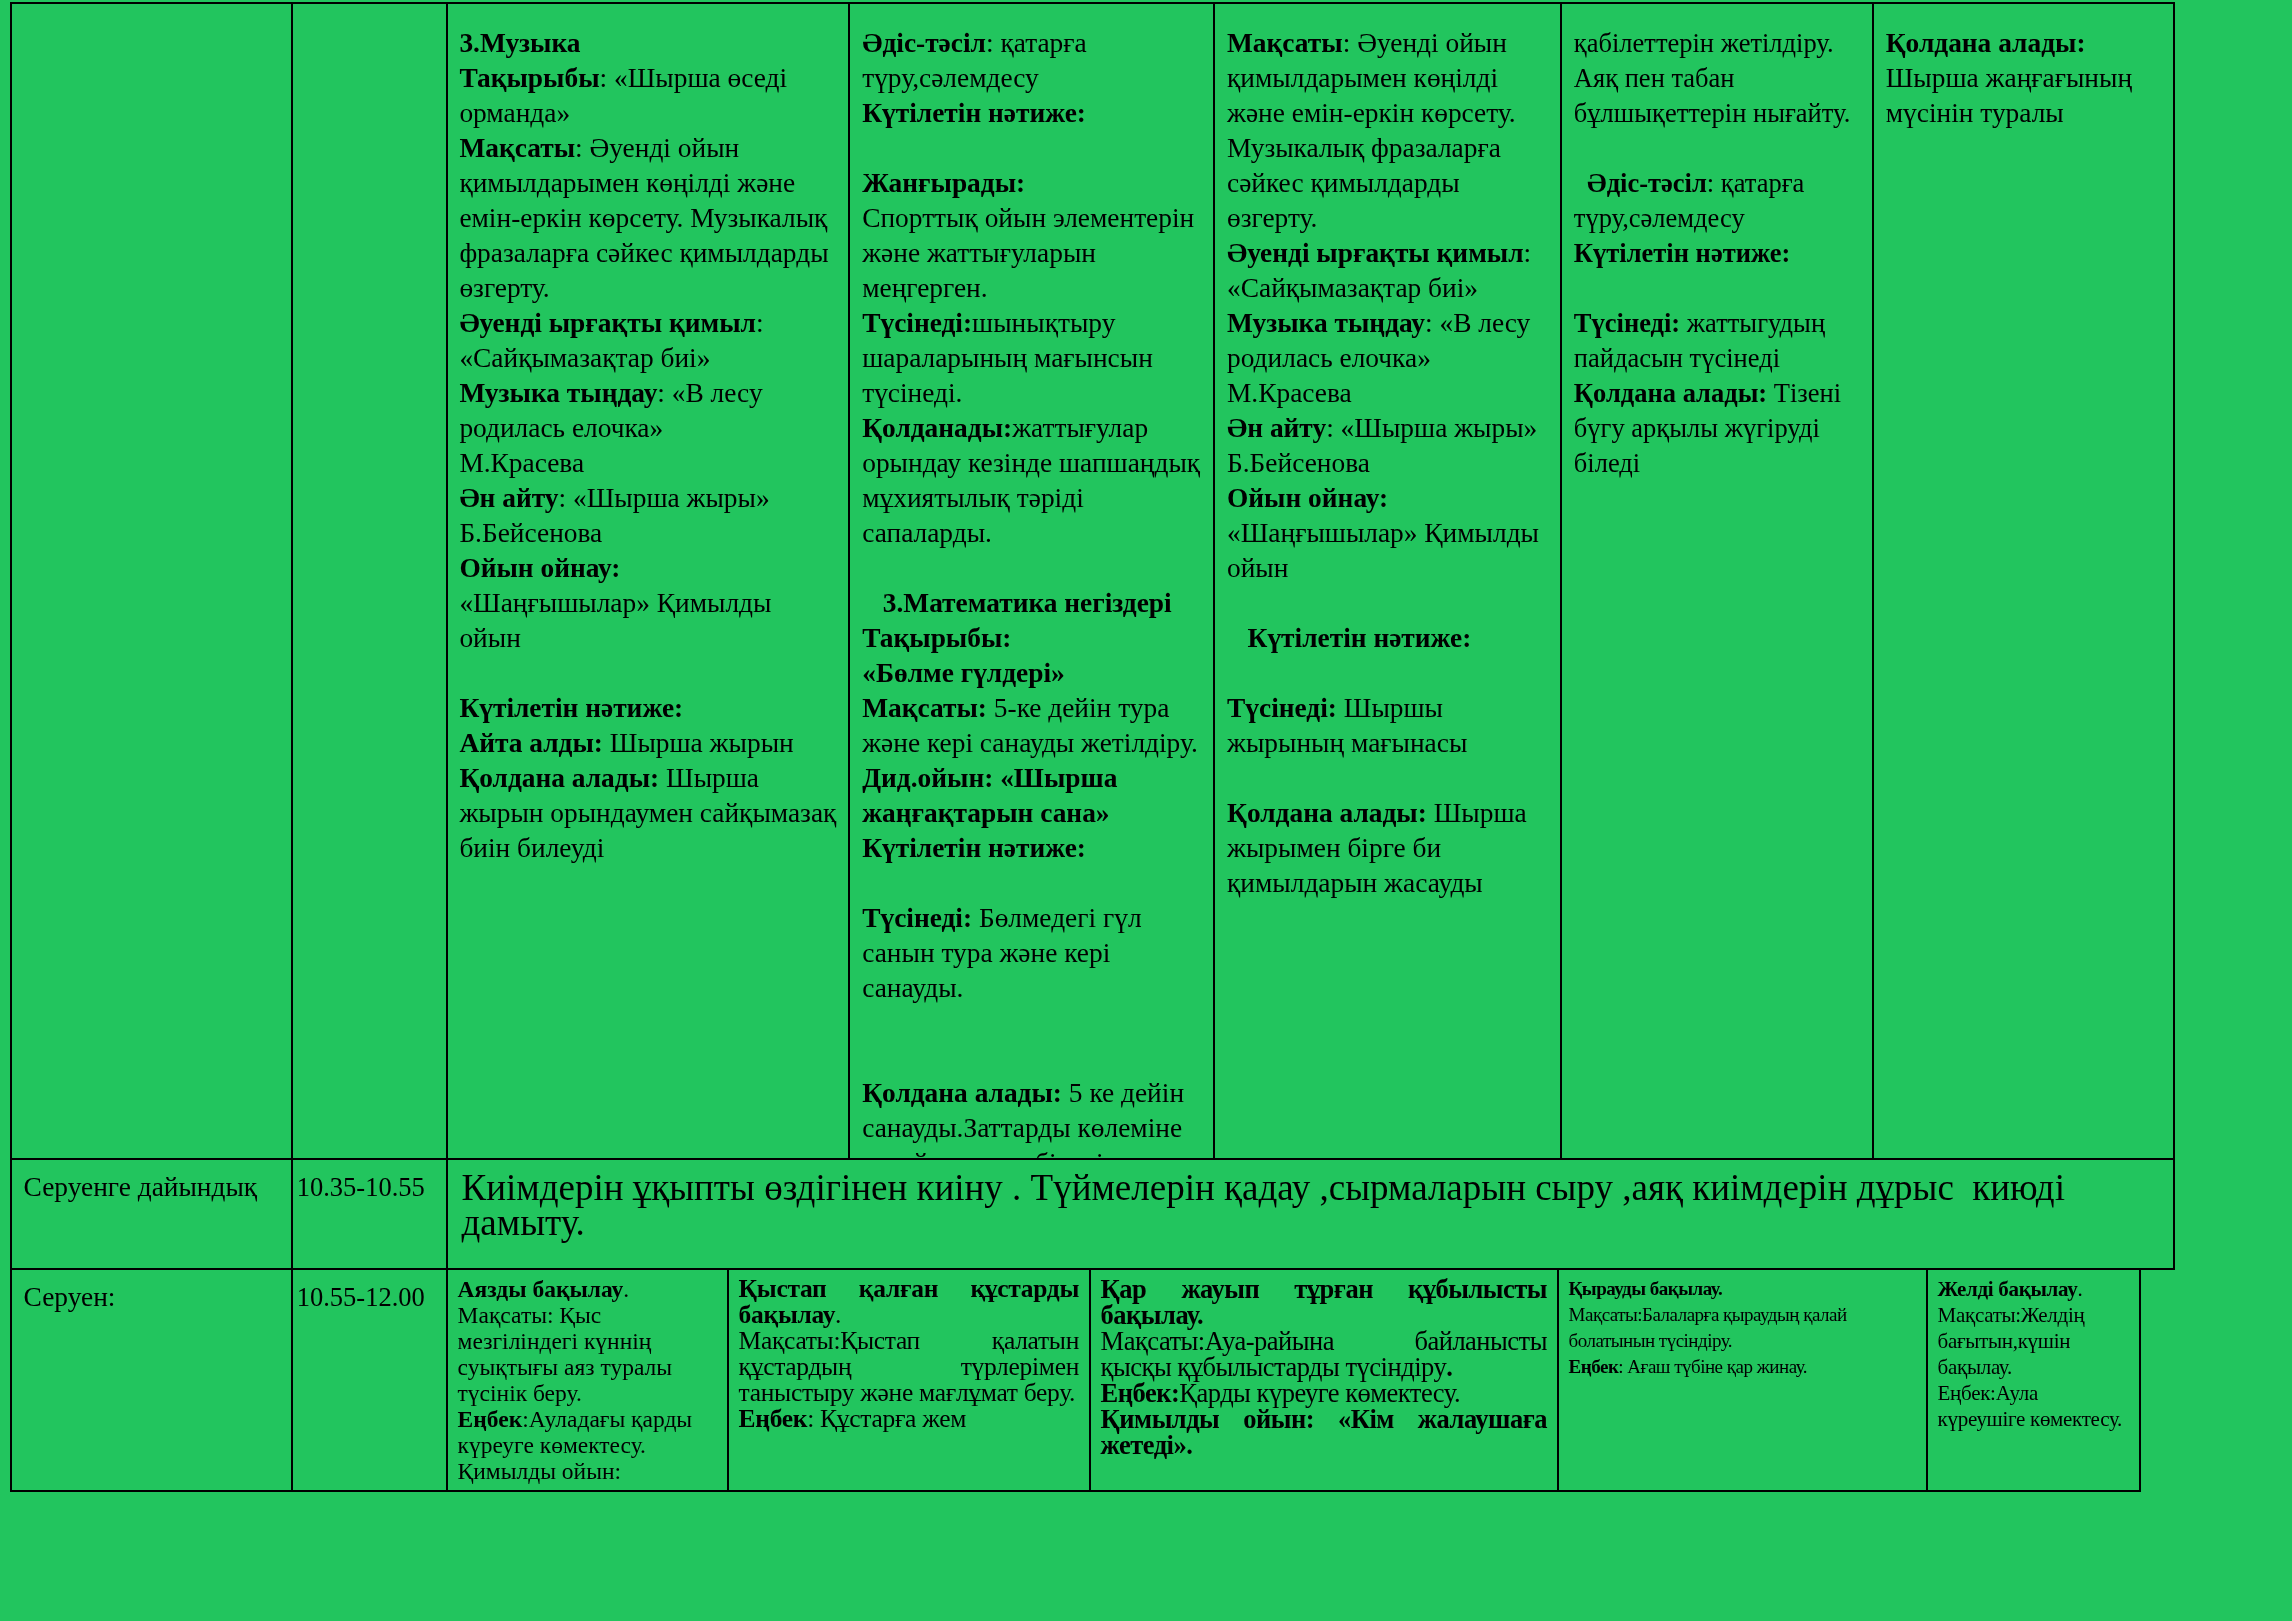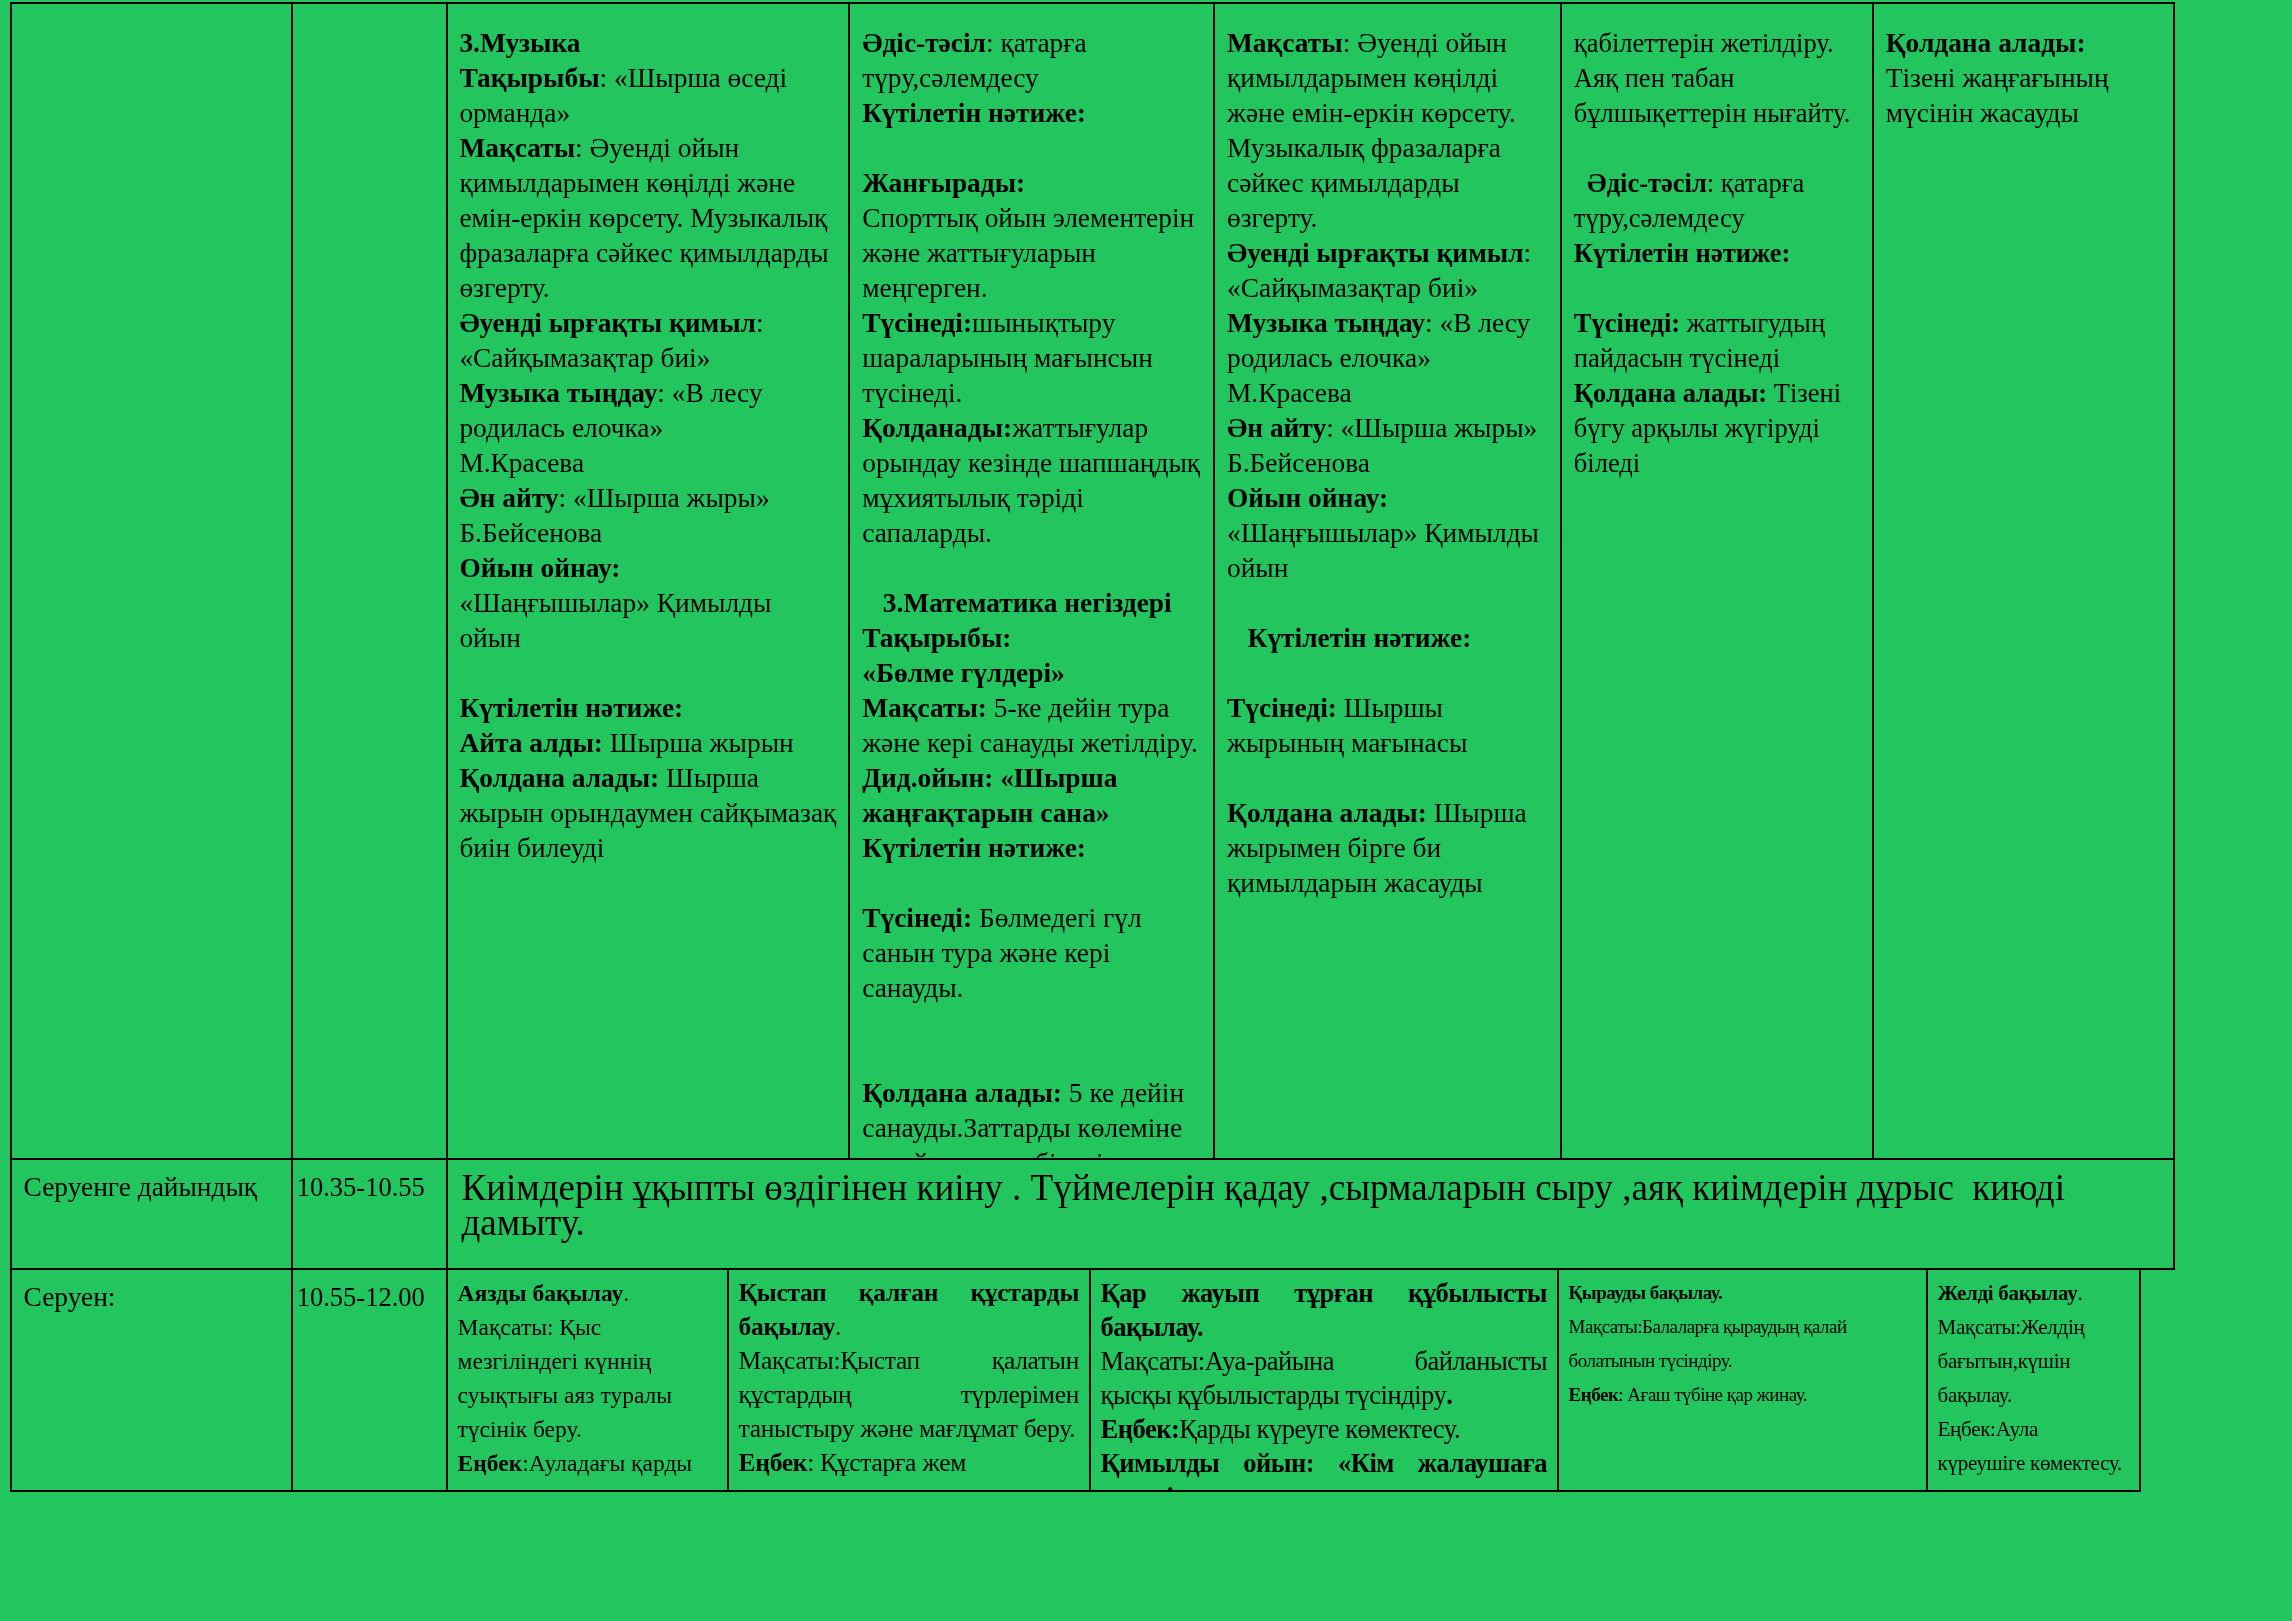--- a/index.html
+++ b/index.html
@@ -33,21 +33,21 @@
   .r3 .cell{height:222px;}
   
   .c-body{font-size:27.4px;line-height:35px;padding:21.6px 9.8px 0 11.8px;}
   .c-body.narrow{font-size:26.5px;}
   
   .c-label{font-size:27.4px;padding:11.8px 3.9px 0 11.8px;}
   .c-time{font-size:26.5px;padding:11.8px 0 0 3.9px;}
   
   .c-note{font-size:37px;line-height:35px;padding:9.8px 9.8px 0 13.7px;}
   
-  .c-obs{line-height:34px;padding:5.9px 9.8px 0 9.8px;}
+  .c-obs{line-height:26px;padding:5.9px 9.8px 0 9.8px;}
   .obs-a{font-size:23.5px;}
   .obs-b{font-size:25.5px;text-align:justify;letter-spacing:-0.3px;}
   .obs-c{font-size:26.5px;text-align:justify;letter-spacing:-0.5px;}
   .obs-d{font-size:19px;letter-spacing:-0.5px;}
   .obs-e{font-size:21px;letter-spacing:-0.3px;}
   b{font-weight:bold;}
 </style>
 </head>
 <body>
 
@@ -108,21 +108,21 @@
 </span><b>Қолдана алады:</b><span> Шырша жырымен бірге би қимылдарын жасауды</span></div>
       <div class="cell c-body narrow" style="width:312px"><span>қабілеттерін жетілдіру.
 Аяқ пен табан бұлшықеттерін нығайту.
 
 </span><b>  Әдіс-тәсіл</b><span>: қатарға түру,сәлемдесу
 </span><b>Күтілетін нәтиже:
 
 </b><b>Түсінеді:</b><span> жаттыгудың пайдасын түсінеді
 </span><b>Қолдана алады:</b><span> Тізені бүгу арқылы жүгіруді біледі</span></div>
       <div class="cell c-body" style="width:301px"><b>Қолдана алады:
-</b><span>Тізені жаңғағының мүсінін жасауды</span></div>
+</b><span>Шырша жаңғағының мүсінін туралы</span></div>
     </div>
 
     <div class="trow r2">
       <div class="cell c-label" style="width:281px">Серуенге дайындық</div>
       <div class="cell c-time" style="width:155px">10.35-10.55</div>
       <div class="cell c-note" style="width:1727px">Киімдерін ұқыпты өздігінен киіну . Түймелерін қадау ,сырмаларын сыру ,аяқ киімдерін дұрыс  киюді дамыту.</div>
     </div>
 
     <div class="trow r3">
       <div class="cell c-label" style="width:281px">Серуен:</div>

